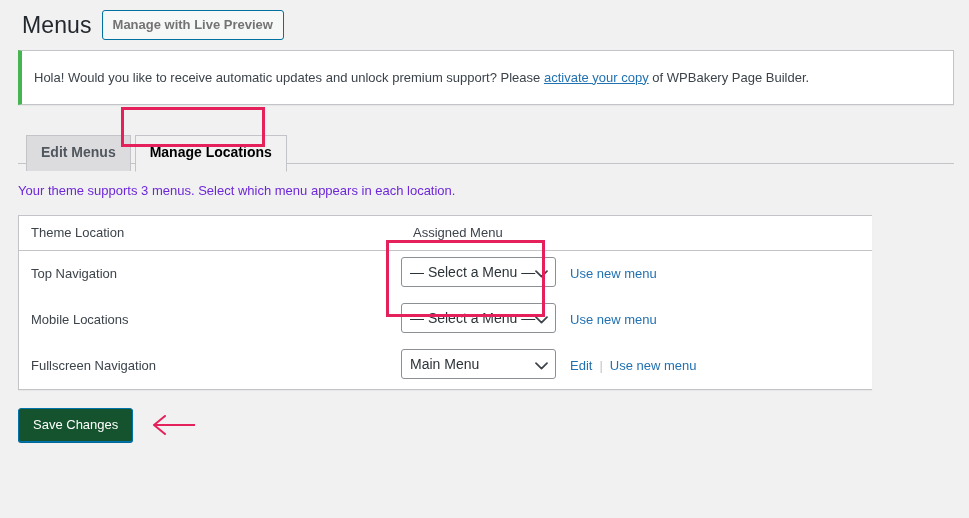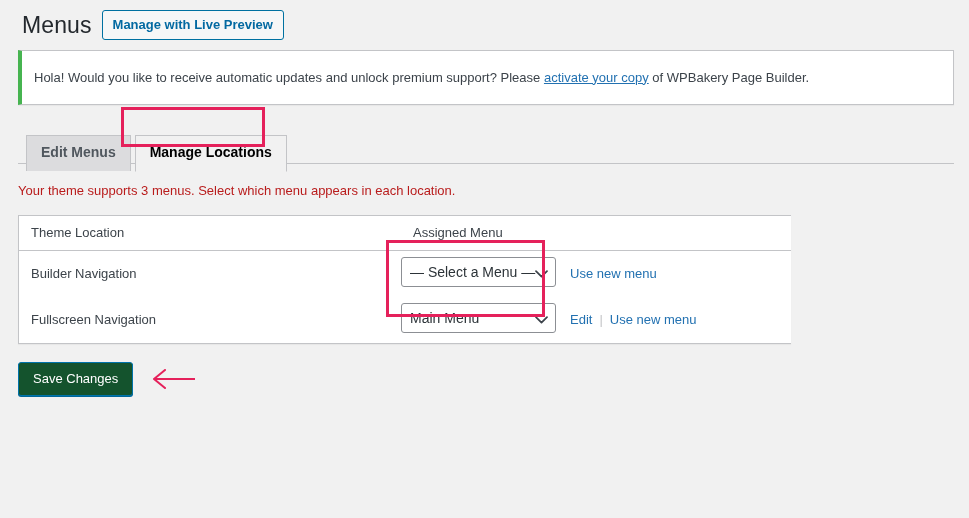--- a/index.html
+++ b/index.html
@@ -32,21 +32,21 @@
     line-height: 29px;
     margin: 0;
     padding: 0 10px 0 0;
     letter-spacing: 0.1px;
   }
   .page-title-action {
     display: inline-block;
     border: 1px solid #0071a1;
     border-radius: 3px;
     background: #f6f7f7;
-    color: #0369a1;
+    color: #737373;
     font-size: 13px;
     font-weight: 600;
     line-height: 2.1;
     padding: 0 10px;
     text-decoration: none;
     white-space: nowrap;
     cursor: pointer;
   }
 
   
@@ -118,27 +118,27 @@
     box-sizing: border-box;
     pointer-events: none;
     z-index: 30;
   }
 
   
   .locations-desc {
     margin: 17px 15px 0 18px;
     font-size: 13px;
     line-height: 1.5;
-    color: #b91c1c;
+    color: #6d28d9;
   }
 
   
   .menu-locations-table {
     margin: 14px 0 0 18px;
-    width: 773px;
+    width: 854px;
     background: #fff;
     border: 1px solid #c3c4c7;
     border-right: none;
     border-collapse: collapse;
     box-sizing: border-box;
     box-shadow: 0 1px 1px rgba(0,0,0,.04);
   }
   .menu-locations-table th,
   .menu-locations-table td {
     text-align: left;
@@ -281,23 +281,41 @@
 
 <table class="menu-locations-table">
   <thead>
     <tr>
       <th class="col-location">Theme Location</th>
       <th>Assigned Menu</th>
     </tr>
   </thead>
   <tbody>
 
-
     <tr>
-      <td>Builder Navigation</td>
+      <td>Top Navigation</td>
+      <td class="cell-assigned">
+        <div class="assign-wrap">
+          <span class="select-shell">
+            <span class="wp-select">— Select a Menu —</span>
+            <span class="select-chevron">
+              <svg width="13" height="8" viewBox="0 0 13 8">
+                  <path d="M1 1.2 L6.5 6.6 L12 1.2" stroke="#3c434a" stroke-width="1.7" fill="none" stroke-linecap="round" stroke-linejoin="round"></path>
+                </svg>
+            </span>
+          </span>
+          <span class="row-links">
+            <a>Use new menu</a>
+          </span>
+        </div>
+      </td>
+    </tr>
+
+    <tr>
+      <td>Mobile Locations</td>
       <td class="cell-assigned">
         <div class="assign-wrap">
           <span class="select-shell">
             <span class="wp-select">— Select a Menu —</span>
             <span class="select-chevron">
               <svg width="13" height="8" viewBox="0 0 13 8">
                   <path d="M1 1.2 L6.5 6.6 L12 1.2" stroke="#3c434a" stroke-width="1.7" fill="none" stroke-linecap="round" stroke-linejoin="round"></path>
                 </svg>
             </span>
           </span>

